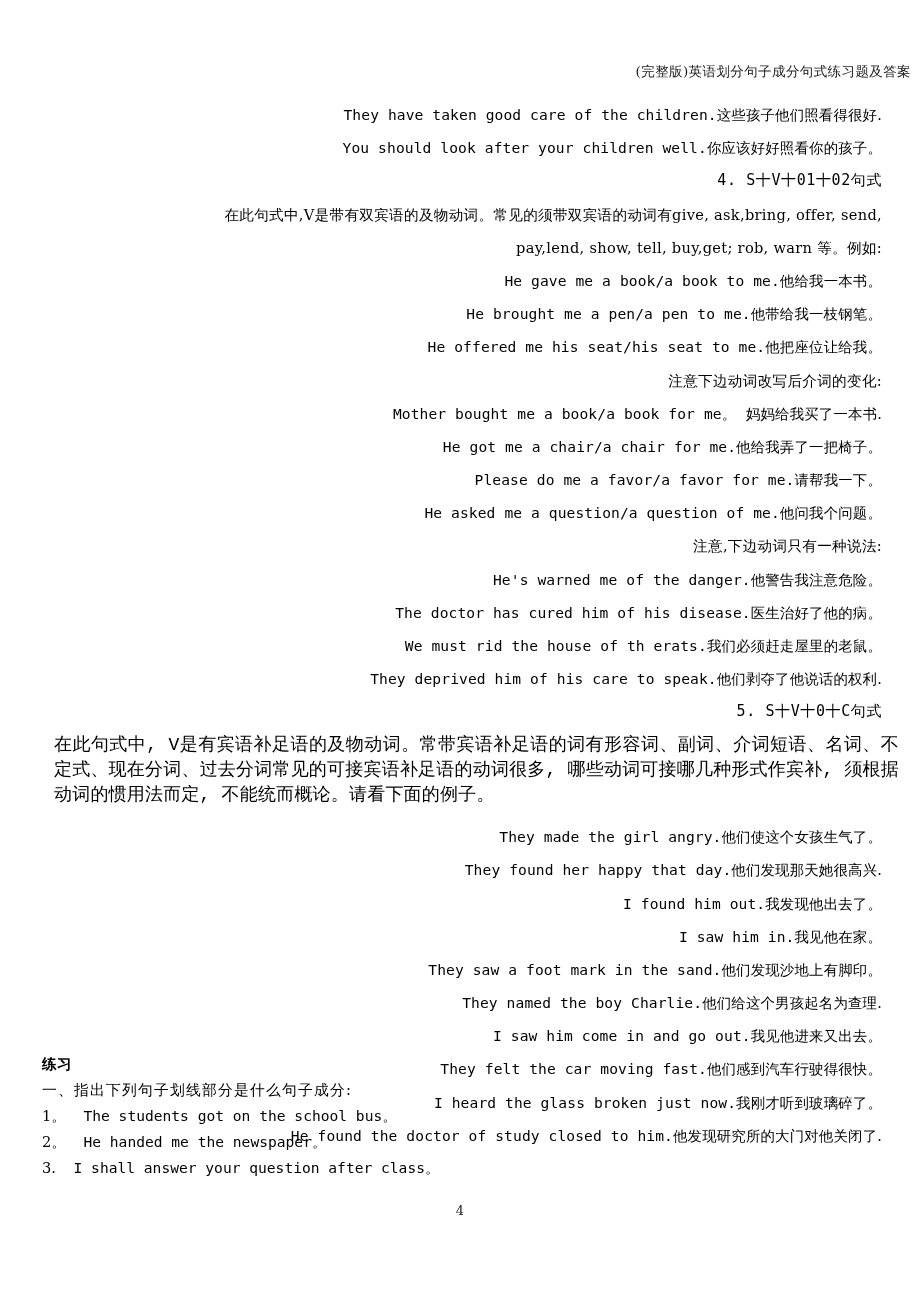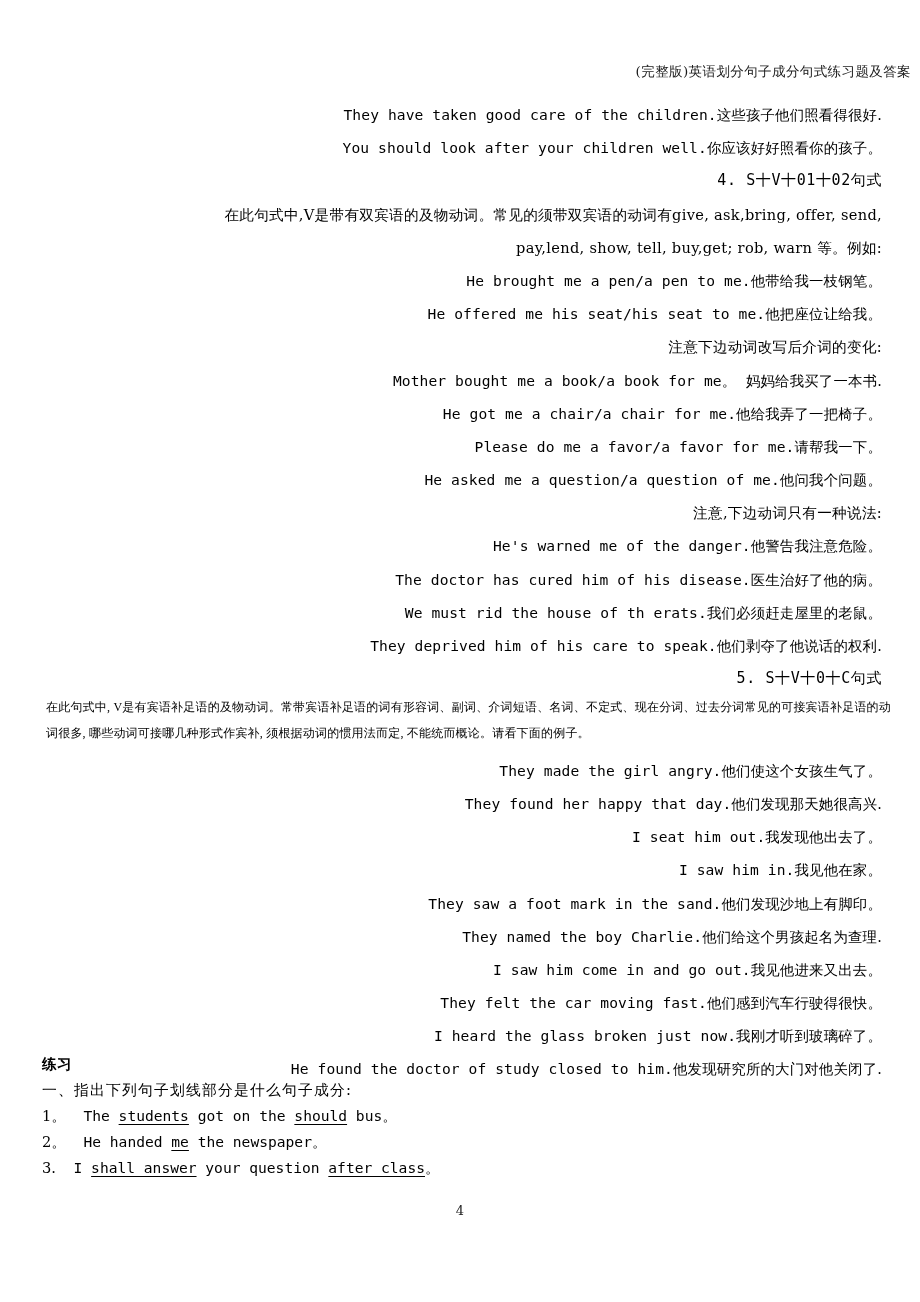--- a/index.html
+++ b/index.html
@@ -84,28 +84,28 @@
 
   
   .heading {
     font-family: "DejaVu Sans Mono", "Liberation Mono", monospace;
     font-size: 15px;
     letter-spacing: 0.6px;
   }
 
   
   .para {
-    font-family: Liberation Serif, serif;
-    font-size: 12px;
+    font-family: Liberation Mono, monospace;
+    font-size: 18px;
     line-height: 25.2px;
     text-align: justify;
     text-justify: inter-character;
     letter-spacing: 0.2px;
     width: 845px;
-    margin: 4px;
+    margin: 12px;
     white-space: normal;
   }
 
   
   .exercise-block {
     position: absolute;
     top: 1051px;
     left: 42px;
     width: 848px;
   }
@@ -130,21 +130,21 @@
     font-family: "DejaVu Sans Mono", "Liberation Mono", monospace;
     font-size: 14.6px;
     height: 26px;
     line-height: 26px;
     display: block;
     white-space: pre;
   }
   .ex-item .cn {
     font-family: "DejaVu Serif", "Liberation Serif", serif;
   }
-  .u { text-decoration: underline; text-underline-offset: 2.5px; }
+  .u { text-underline-offset: 2.5px; }
 
   
   .page-number {
     position: absolute;
     top: 1203px;
     left: 0;
     width: 920px;
     text-align: center;
     font-family: "DejaVu Serif", "Liberation Serif", serif;
     font-size: 13px;
@@ -164,20 +164,21 @@
 
     <span class="ln en"><span>They have taken good care of the children.</span><span class="cn">这些孩子他们照看得很好.</span></span>
 
     <span class="ln en"><span>You should look after your children well.</span><span class="cn">你应该好好照看你的孩子。</span></span>
 
     <span class="ln heading">4. S十V十01十02句式</span>
 
     <span class="ln zh">在此句式中,V是带有双宾语的及物动词。常见的须带双宾语的动词有give, ask,bring, offer, send,</span>
     <span class="ln zh">pay,lend, show, tell, buy,get; rob, warn 等。例如:</span>
 
+    <span class="ln en"><span>He gave me a book/a book to me.</span><span class="cn">他给我一本书。</span></span>
 
     <span class="ln en"><span>He brought me a pen/a pen to me.</span><span class="cn">他带给我一枝钢笔。</span></span>
 
     <span class="ln en"><span>He offered me his seat/his seat to me.</span><span class="cn">他把座位让给我。</span></span>
 
     <span class="ln zh">注意下边动词改写后介词的变化:</span>
 
     <span class="ln en"><span>Mother bought me a book/a book for me。</span><span class="cn">  妈妈给我买了一本书.</span></span>
 
     <span class="ln en"><span>He got me a chair/a chair for me.</span><span class="cn">他给我弄了一把椅子。</span></span>
@@ -198,21 +199,21 @@
     <span class="ln en"><span>They deprived him of his care to speak.</span><span class="cn">他们剥夺了他说话的权利.</span></span>
 
     <span class="ln heading">5. S十V十0十C句式</span>
 
     <p class="para">在此句式中, V是有宾语补足语的及物动词。常带宾语补足语的词有形容词、副词、介词短语、名词、不定式、现在分词、过去分词常见的可接宾语补足语的动词很多, 哪些动词可接哪几种形式作宾补, 须根据动词的惯用法而定, 不能统而概论。请看下面的例子。</p>
 
     <span class="ln en"><span>They made the girl angry.</span><span class="cn">他们使这个女孩生气了。</span></span>
 
     <span class="ln en"><span>They found her happy that day.</span><span class="cn">他们发现那天她很高兴.</span></span>
 
-    <span class="ln en"><span>I seat him out.</span><span class="cn">我发现他出去了。</span></span>
+    <span class="ln en"><span>I found him out.</span><span class="cn">我发现他出去了。</span></span>
 
     <span class="ln en"><span>I saw him in.</span><span class="cn">我见他在家。</span></span>
 
     <span class="ln en"><span>They saw a foot mark in the sand.</span><span class="cn">他们发现沙地上有脚印。</span></span>
 
     <span class="ln en"><span>They named the boy Charlie.</span><span class="cn">他们给这个男孩起名为查理.</span></span>
 
     <span class="ln en"><span>I saw him come in and go out.</span><span class="cn">我见他进来又出去。</span></span>
 
     <span class="ln en"><span>They felt the car moving fast.</span><span class="cn">他们感到汽车行驶得很快。</span></span>
@@ -220,21 +221,21 @@
     <span class="ln en"><span>I heard the glass broken just now.</span><span class="cn">我刚才听到玻璃碎了。</span></span>
 
     <span class="ln en"><span>He found the doctor of study closed to him.</span><span class="cn">他发现研究所的大门对他关闭了.</span></span>
 
   </div>
 
   <div class="exercise-block">
     <span class="ex-title">练习</span>
     <span class="ex-instr">一、指出下列句子划线部分是什么句子成分:</span>
 
-    <span class="ex-item"><span class="cn">1。</span><span>  The </span><span class="u">students</span><span> got on the </span><span class="u">should</span><span> bus</span><span class="cn">。</span></span>
+    <span class="ex-item"><span class="cn">1。</span><span>  The </span><span class="u">students</span><span> got on the </span><span class="u">school</span><span> bus</span><span class="cn">。</span></span>
 
     <span class="ex-item"><span class="cn">2。</span><span>  He handed </span><span class="u">me</span><span> the newspaper</span><span class="cn">。</span></span>
 
     <span class="ex-item"><span class="cn">3.</span><span>  I </span><span class="u">shall answer</span><span> your question </span><span class="u">after class</span><span class="cn">。</span></span>
   </div>
 
   <div class="page-number">4</div>
 
 </div>
 

